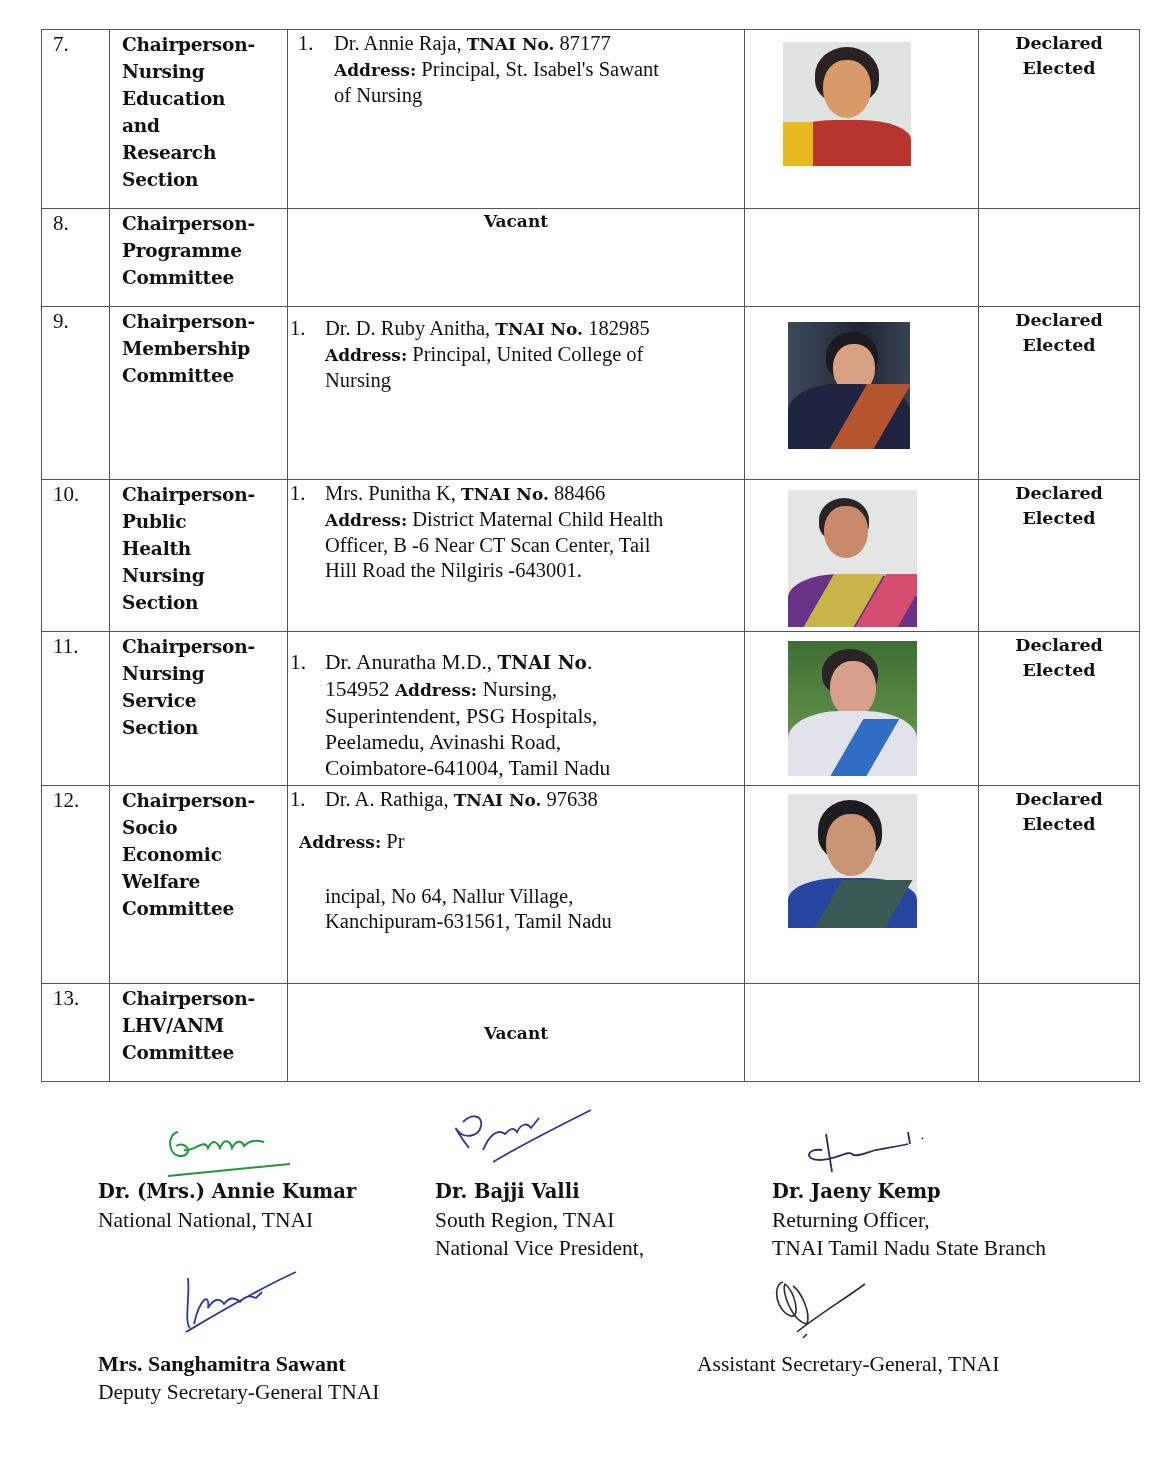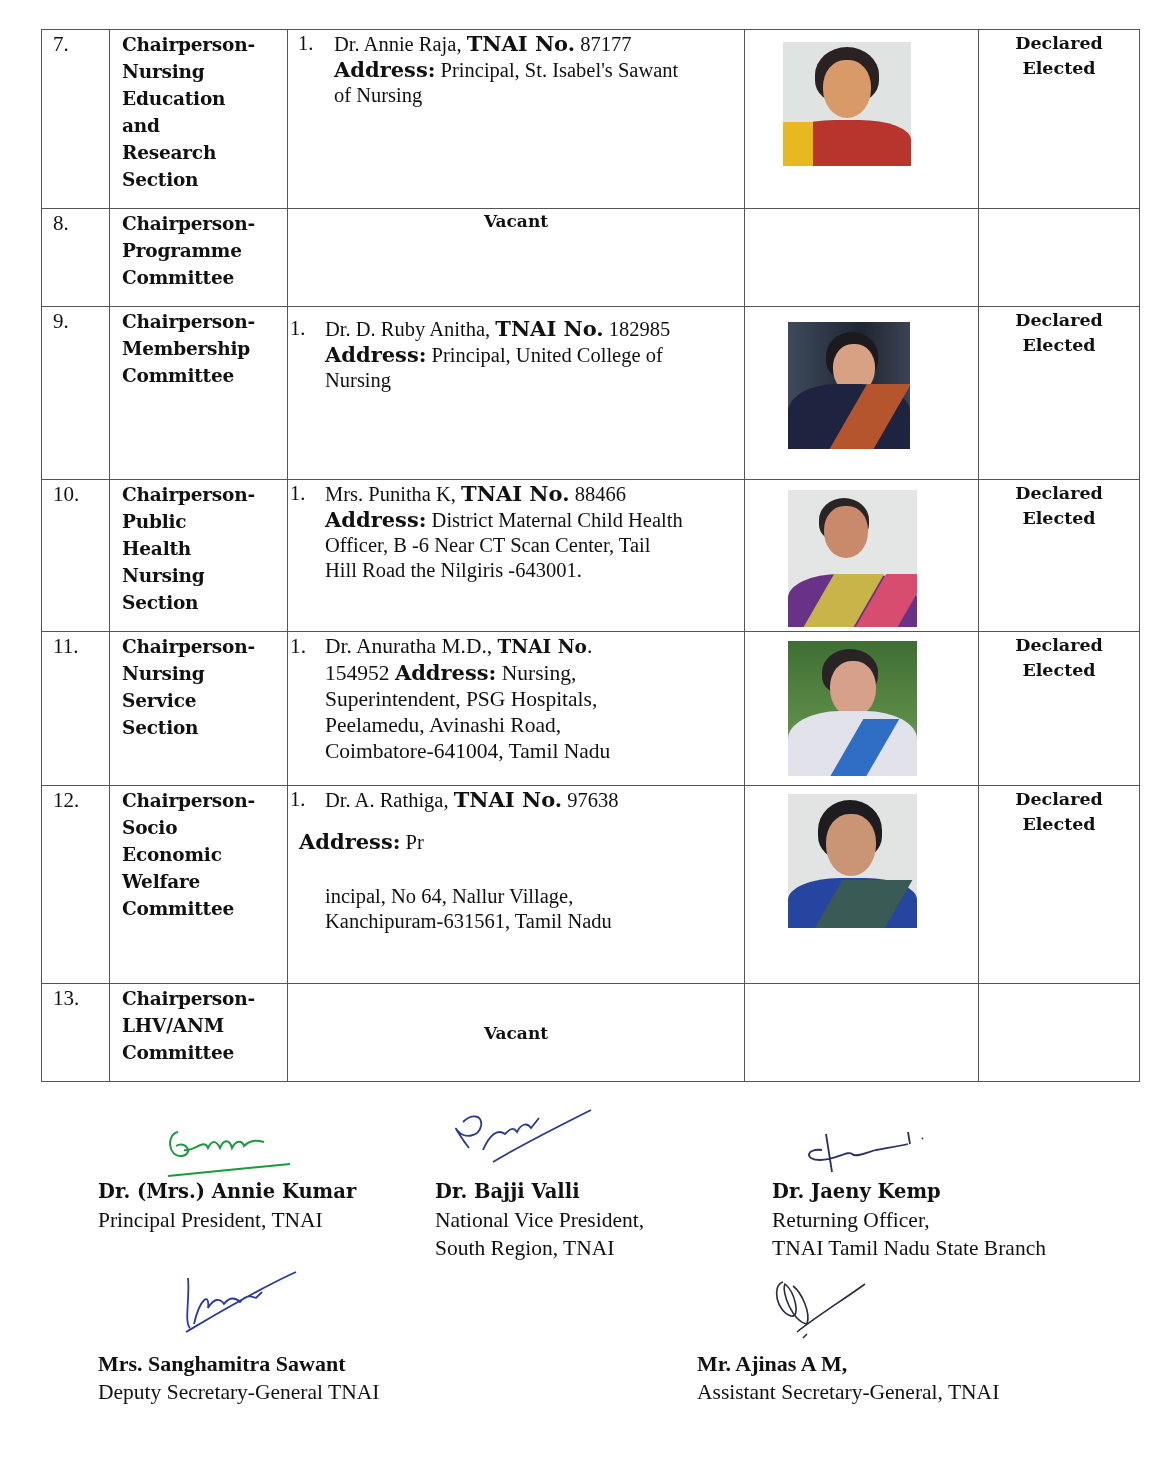--- a/index.html
+++ b/index.html
@@ -12,21 +12,21 @@
   .c-post { width: 178px; }
   .c-cand { width: 457px; }
   .c-photo { width: 234px; }
   .c-status { width: 161px; }
 
   .sno { font-family: "Liberation Serif", serif; font-size: 21px; padding: 2px 0 0 11px; line-height: 25px; }
   .post { font-family: "DejaVu Serif", serif; font-weight: bold; font-size: 18.5px; line-height: 27px; padding: 1px 0 0 12px; letter-spacing: -0.2px; }
   .cand { font-family: "Liberation Serif", serif; font-size: 20.5px; line-height: 25px; position: relative; }
   .cand .num { position: absolute; left: 10px; top: 1px; }
   .cand .body { padding: 1px 6px 0 46px; }
-  .cand b { font-family: "DejaVu Serif", serif; font-weight: bold; font-size: 21px; }
+  .cand b { font-family: "DejaVu Serif", serif; font-weight: bold; font-size: 17px; }
   .vacant { font-family: "DejaVu Serif", serif; font-weight: bold; font-size: 17px; text-align: center; }
   .status { font-family: "DejaVu Serif", serif; font-weight: bold; font-size: 17.5px; text-align: center; line-height: 25px; padding-top: 1px; }
 
   .photo { position: relative; overflow: hidden; }
   .photo .bg { position: absolute; inset: 0; }
   .photo .hair { position: absolute; border-radius: 50% 50% 40% 40%; }
   .photo .face { position: absolute; border-radius: 46% 46% 50% 50%; }
   .photo .body1 { position: absolute; border-radius: 40% 40% 0 0; }
   .photo .sash { position: absolute; transform: skewX(-30deg); }
 
@@ -189,21 +189,21 @@
           <div class="post">
       <div>Chairperson-</div>
       <div>Nursing</div>
       <div>Service</div>
       <div>Section</div>
     </div>
         </td>
     <td class="c-cand">
           <div class="cand" style="font-size:21.5px;line-height:26px;">
       <span class="num" style="left:2px;">1.</span>
-      <div class="body" style="padding-left:37px;">
+      <div class="body" style="padding-left:37px;margin-top:16px;">
         <div><span>Dr. Anuratha M.D.,</span> <b style="font-size:18.5px;">TNAI No</b>.</div>
         <div><span>154952</span> <b>Address:</b> <span>Nursing,</span></div>
         <div>Superintendent, PSG Hospitals,</div>
         <div>Peelamedu, Avinashi Road,</div>
         <div>Coimbatore-641004, Tamil Nadu</div>
       </div>
     </div>
         </td>
     <td class="c-photo">
       <div class="photo" style="width:129px;height:135px;margin:9px 0 0 43px;">
@@ -285,31 +285,31 @@
 </tbody>
   </table>
 
 <div class="sig-block" style="left:98px;top:1110px;width:300px;">
   <svg class="sig-mark" width="140" height="62" style="left:66px;top:8px;" viewBox="0 0 140 62">
     <path d="M14 14 C2 16 4 40 18 38 C30 36 22 22 12 28 M20 32 C30 34 40 20 44 30 C48 22 52 22 56 30 C60 20 66 22 68 30 C72 22 78 22 80 28 C86 22 92 22 100 24" fill="none" stroke="#1a9a3a" stroke-width="2"></path>
     <path d="M4 58 L126 46" stroke="#1a9a3a" stroke-width="2" fill="none"></path>
   </svg>
   <div style="height:68px;"></div>
   <div class="sig-name">Dr. (Mrs.) Annie Kumar</div>
-  <div class="sig-role">Principal President, TNAI</div>
+  <div class="sig-role">National National, TNAI</div>
 </div>
 
 <div class="sig-block" style="left:435px;top:1100px;width:310px;">
   <svg class="sig-mark" width="140" height="66" style="left:18px;top:4px;" viewBox="0 0 140 66">
     <path d="M10 18 C18 10 30 10 28 22 C26 32 12 36 4 26 C0 20 8 34 16 44 M30 46 C36 32 44 24 52 30 C56 26 60 22 64 28 C68 20 74 18 78 24 L86 14 M40 58 C70 40 110 20 138 6" fill="none" stroke="#2a3a8a" stroke-width="1.8"></path>
   </svg>
   <div style="height:78px;"></div>
   <div class="sig-name">Dr. Bajji Valli</div>
+  <div class="sig-role">South Region, TNAI</div>
   <div class="sig-role"> National Vice President,</div>
-  <div class="sig-role">South Region, TNAI</div>
 </div>
 
 <div class="sig-block" style="left:772px;top:1120px;width:380px;">
   <svg class="sig-mark" width="150" height="52" style="left:24px;top:4px;" viewBox="0 0 150 52">
     <path d="M30 10 L36 48 M26 26 C10 24 8 36 24 36 C40 36 52 26 56 30 C60 34 72 28 80 26 C90 24 104 22 112 20 M112 8 L114 20 M126 14 L127 15" fill="none" stroke="#2a3060" stroke-width="1.8"></path>
   </svg>
   <div style="height:58px;"></div>
   <div class="sig-name">Dr. Jaeny Kemp</div>
   <div class="sig-role">Returning Officer,</div>
   <div class="sig-role">TNAI Tamil Nadu State Branch</div>
@@ -322,15 +322,14 @@
   <div style="height:84px;"></div>
   <div class="sig-name condensed">Mrs. Sanghamitra Sawant</div>
   <div class="sig-role">Deputy Secretary-General TNAI</div>
 </div>
 
 <div class="sig-block" style="left:697px;top:1266px;width:420px;">
   <svg class="sig-mark" width="110" height="80" style="left:70px;top:6px;" viewBox="0 0 110 80">
     <path d="M16 10 C4 14 10 40 24 44 C34 46 28 20 18 12 C14 20 26 50 40 52 C44 40 34 20 26 14 M30 60 C50 44 76 28 98 12 M36 66 L40 62" fill="none" stroke="#2a2a40" stroke-width="1.6"></path>
   </svg>
   <div style="height:84px;"></div>
-  <div class="sig-name condensed">Mr. Ajinas A M,</div>
   <div class="sig-role">Assistant Secretary-General, TNAI</div>
 </div>
 
 </body></html>

